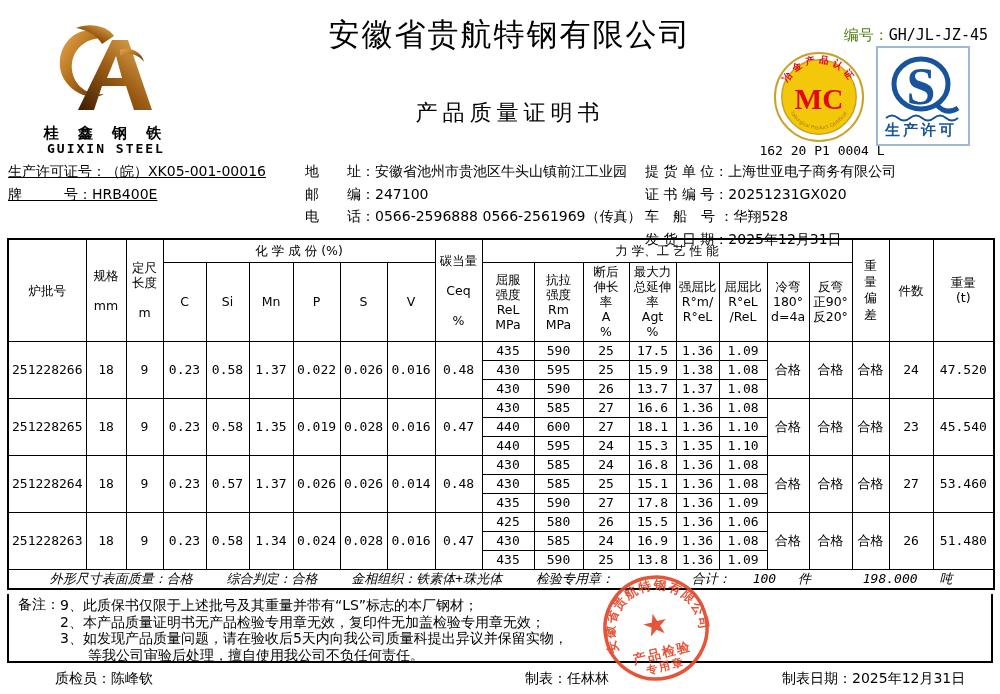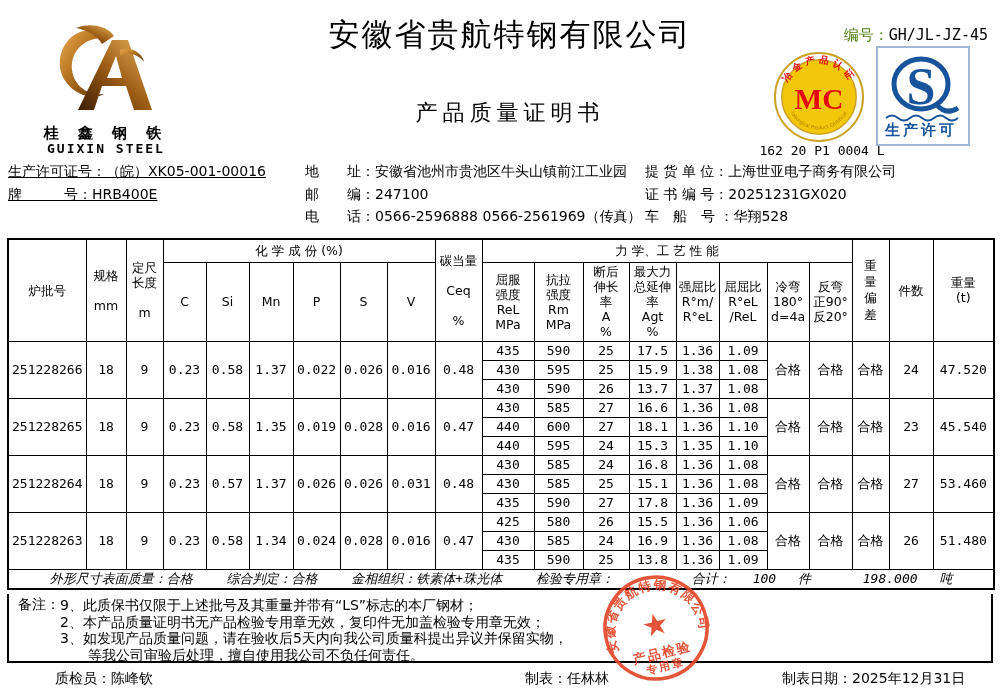--- a/index.html
+++ b/index.html
@@ -138,20 +138,21 @@
   </div>
   <div class="info-col" id="info-mid">
     <div class="row"><span class="lbl">地　　址：</span><span class="val">安徽省池州市贵池区牛头山镇前江工业园</span></div>
     <div class="row"><span class="lbl">邮　　编：</span><span class="val">247100</span></div>
     <div class="row"><span class="lbl">电　　话：</span><span class="val">0566-2596888  0566-2561969（传真）</span></div>
   </div>
   <div class="info-col" id="info-right">
     <div class="row"><span class="lbl">提 货 单 位：</span><span class="val">上海世亚电子商务有限公司</span></div>
     <div class="row"><span class="lbl">证 书 编 号：</span><span class="val">20251231GX020</span></div>
     <div class="row"><span class="lbl">车　船　号 ：</span><span class="val">华翔528</span></div>
+    <div class="row"><span class="lbl">发 货 日 期：</span><span class="val">2025年12月31日</span></div>
   </div>
 
   <table class="cert">
     <colgroup>
       <col style="width:78px">
         <col style="width:40px">
         <col style="width:37px">
       <col style="width:43px">
         <col style="width:43px">
         <col style="width:44px">
@@ -313,21 +314,21 @@
         </tr>
         <tr class="body-row">
           <td rowspan="3">251228264</td>
           <td rowspan="3">18</td>
           <td rowspan="3">9</td>
           <td rowspan="3">0.23</td>
           <td rowspan="3">0.57</td>
           <td rowspan="3">1.37</td>
           <td rowspan="3">0.026</td>
           <td rowspan="3">0.026</td>
-          <td rowspan="3">0.031</td>
+          <td rowspan="3">0.014</td>
           <td rowspan="3">0.48</td>
           <td>430</td>
           <td>585</td>
           <td>24</td>
           <td>16.8</td>
           <td>1.36</td>
           <td>1.08</td>
           <td rowspan="3">合格</td>
           <td rowspan="3">合格</td>
           <td rowspan="3">合格</td>

